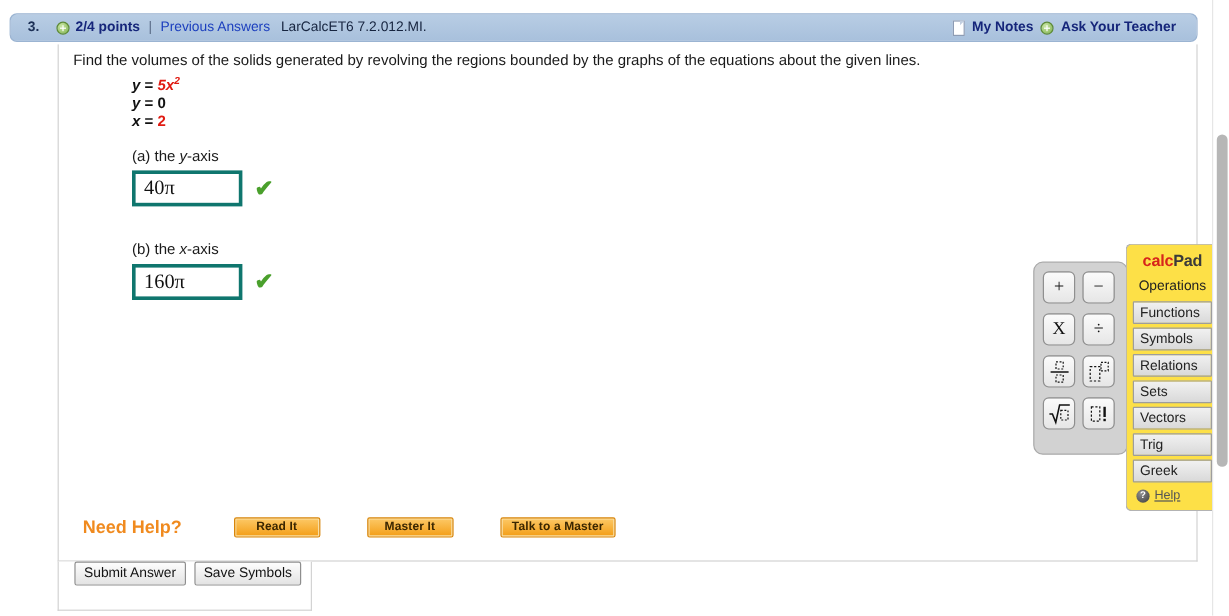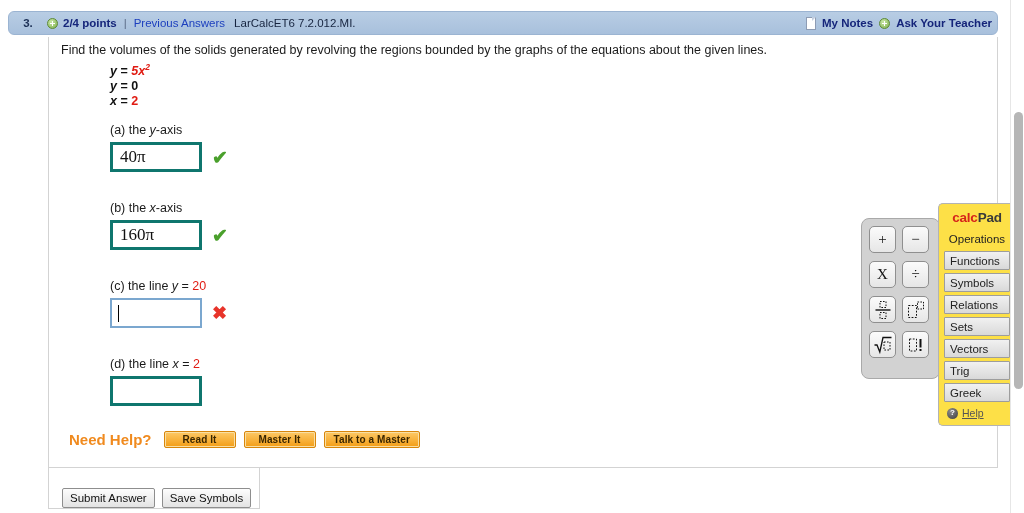--- a/index.html
+++ b/index.html
@@ -69,21 +69,21 @@
     color: #1c3fbe;
   }
   #question-header .tag {
     color: #16243f;
     margin-left: 9px;
   }
   #question-header .spacer { flex: 1; }
   #question-header .right-group {
     display: flex;
     align-items: center;
-    margin-right: 5px;
+    margin-right: 17px;
     gap: 6px;
     padding-left: 36px;
   }
   .note-icon {
     width: 10px;
     height: 13px;
     background: #ffffff;
     border: 1px solid #8d9cb4;
     box-sizing: border-box;
     position: relative;
@@ -184,20 +184,21 @@
   .mark.correct { color: #4aa02c; font-size: 19px; }
   .mark.wrong   { color: #e8342a; font-size: 18px; }
 
   
   #need-help {
     position: absolute;
     left: 20px;
     top: 394px;
     display: flex;
     align-items: center;
+    gap: 31px;
   }
   #need-help .nh-label {
     color: #f08a1e;
     font-weight: bold;
     font-size: 15px;
     margin-right: 12px;
   }
   .help-btn {
     height: 17px;
     min-width: 72px;
@@ -222,21 +223,21 @@
     position: absolute;
     left: 48px;
     top: 468px;
     width: 212px;
     height: 41px;
     background: #ffffff;
     border: 1px solid #d3d3d3;
     border-top: none;
     box-sizing: border-box;
     display: flex;
-    align-items: flex-end;
+    align-items: flex-start;
     padding-left: 13px;
     gap: 7px;
   }
   .gray-btn {
     height: 20px;
     padding: 0 7px;
     background: linear-gradient(#fdfdfd, #e3e3e3);
     border: 1px solid #8e8e8e;
     border-radius: 2px;
     font-size: 11.5px;
@@ -436,39 +437,21 @@
   <div class="part" style="top:164px;">
     <div class="part-label"><span>(b) the </span><span class="ital">x</span><span>-axis</span><span class="red"></span></div>
     <div class="answer-row">
       <div class="answer-box">
           <span>160π</span>
         </div>
       <span class="mark correct">✔</span>
     </div>
   </div>
 
-  <div class="part" style="top:242px;">
-    <div class="part-label"><span>(c) the line </span><span class="ital">y</span><span> = </span><span class="red">20</span></div>
-    <div class="answer-row">
-      <div class="answer-box focused">
-          <span></span>
-          <span class="caret"></span>
-        </div>
-      <span class="mark wrong">✖</span>
-    </div>
-  </div>
-
-  <div class="part" style="top:320px;">
-    <div class="part-label"><span>(d) the line </span><span class="ital">x</span><span> = </span><span class="red">2</span></div>
-    <div class="answer-row">
-      <div class="answer-box">
-          <span></span>
-        </div>
-    </div>
-  </div>
+
 
   <div id="need-help">
     <span class="nh-label">Need Help?</span>
     <span class="help-btn">Read It</span>
     <span class="help-btn">Master It</span>
     <span class="help-btn">Talk to a Master</span>
   </div>
 </div>
 
 <div id="submit-panel">

